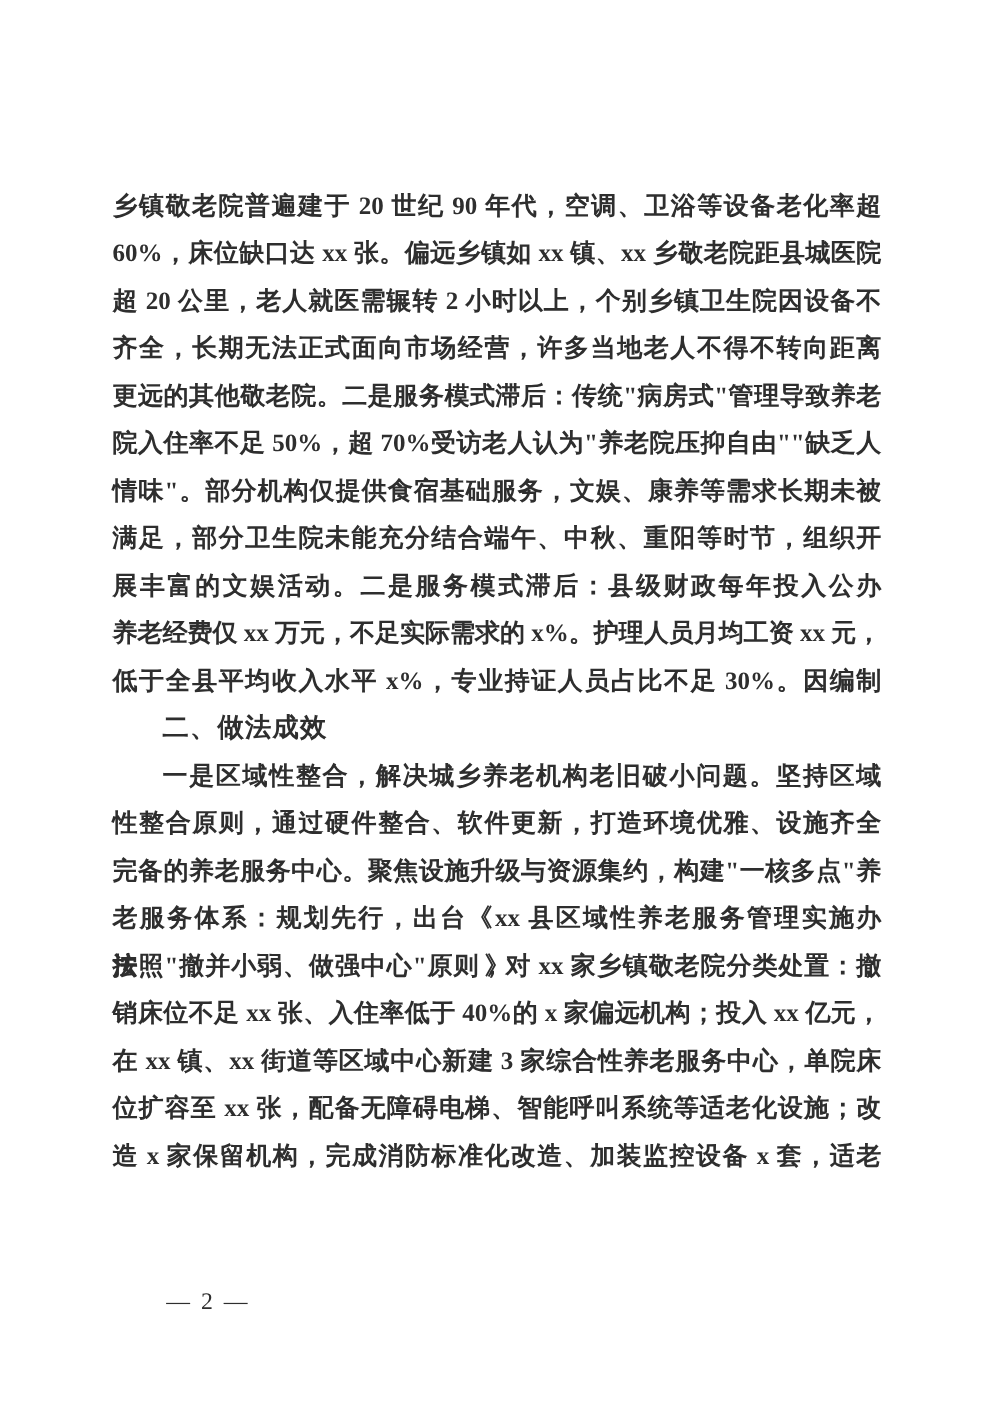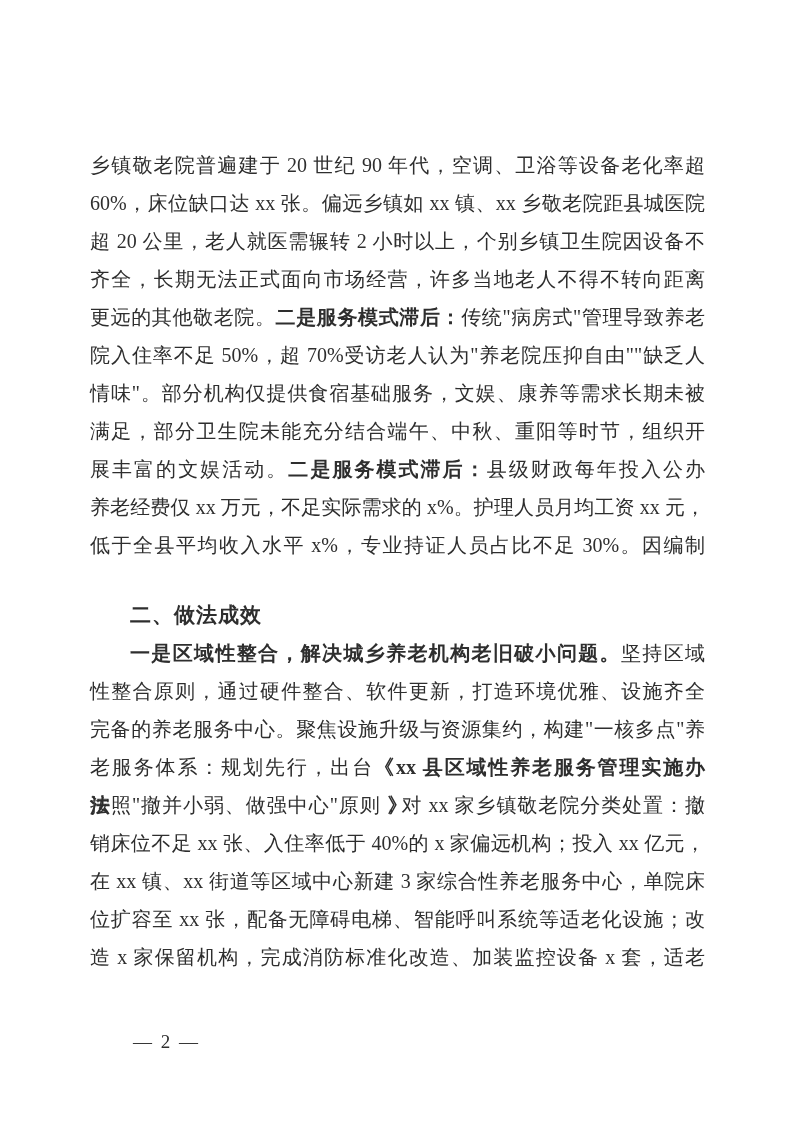--- a/index.html
+++ b/index.html
@@ -35,23 +35,22 @@
   .line.ind {
     text-indent: 40px;
   }
   .line.heading {
     text-align: left;
     text-align-last: left;
     font-weight: bold;
     font-family: "Liberation Sans", sans-serif;
     font-size: 21px;
     letter-spacing: 1px;
-    margin-top: 32px;
   }
-  .seg { font-weight: normal; }
+  .seg { font-weight: bold; }
   .seg.bold { font-weight: bold; }
   .footer {
     position: absolute;
     left: 133px;
     top: 1031px;
     font-size: 19px;
     line-height: 22px;
     color: #2e2e2e;
     letter-spacing: 2px;
   }

